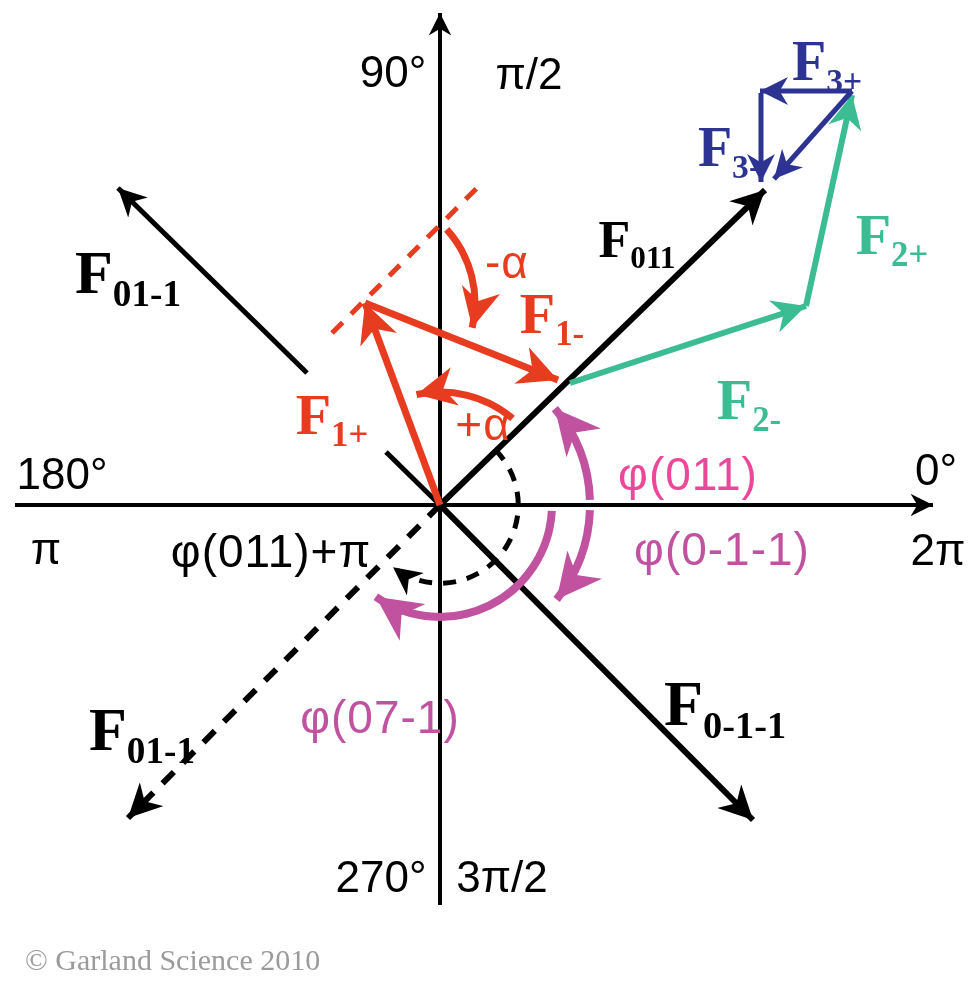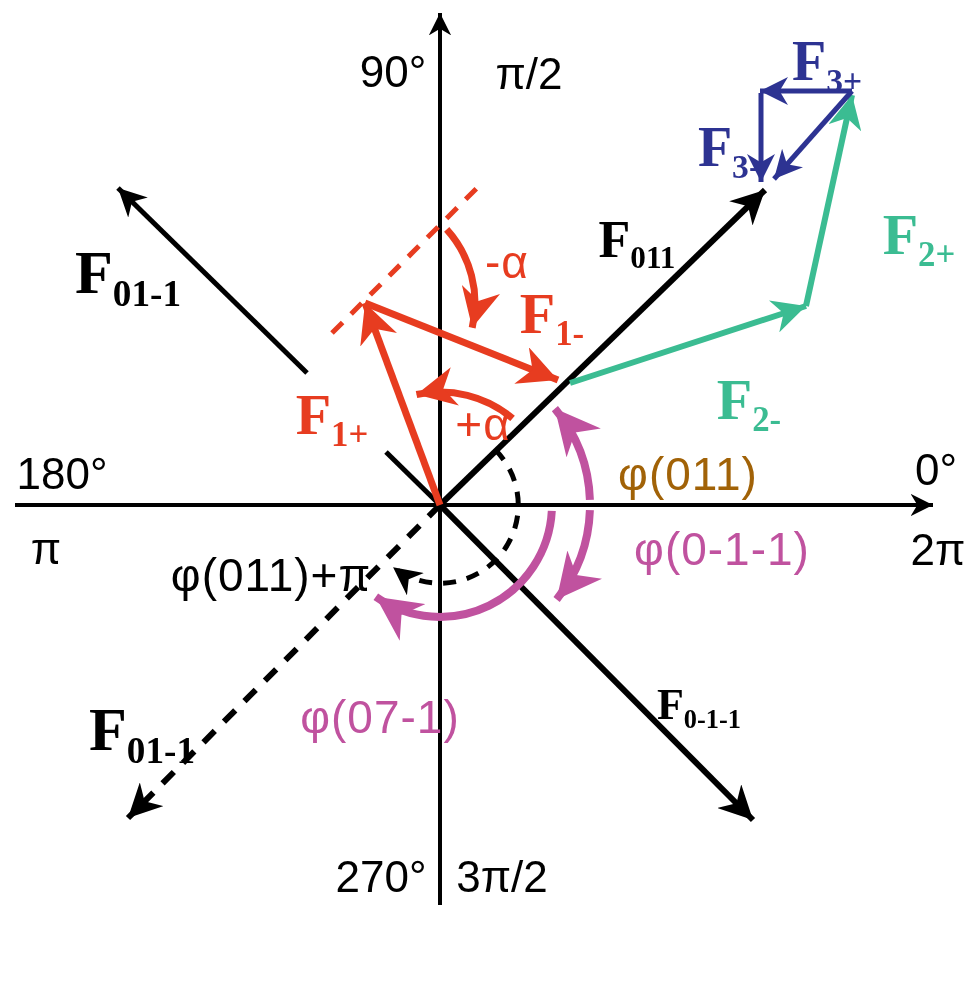--- a/index.html
+++ b/index.html
@@ -78,28 +78,29 @@
       <div class="lbl axlabel" style="left: 393px; top: 72px;">90°</div>
       <div class="lbl axlabel" style="left: 492px; top: 74px; margin-left: 37px;">π/2</div>
       <div class="lbl axlabel" style="left: 62px; top: 474px;">180°</div>
       <div class="lbl axlabel" style="left: 46px; top: 549px;">π</div>
       <div class="lbl axlabel" style="left: 936px; top: 470px;">0°</div>
       <div class="lbl axlabel" style="left: 938px; top: 550px;">2π</div>
       <div class="lbl axlabel" style="left: 381px; top: 877px;">270°</div>
       <div class="lbl axlabel" style="left: 502px; top: 877px;">3π/2</div>
       <div class="lbl alabel" style="color: rgb(231, 60, 32); left: 507px; top: 262px;">-α</div>
       <div class="lbl alabel" style="color: rgb(231, 60, 32); left: 483px; top: 424px;">+α</div>
-      <div class="lbl alabel" style="color: #a16207; left: 688px; top: 474px; text-align: center;">φ(011)</div>
+      <div class="lbl alabel" style="color: #ec4899; left: 688px; top: 474px; text-align: center;">φ(011)</div>
       <div class="lbl alabel" style="color: rgb(192, 82, 159); left: 722px; top: 549px; text-align: right;">φ(0-1-1)</div>
       <div class="lbl alabel" style="color: rgb(192, 82, 159); left: 380px; top: 717px;">φ(07-1)</div>
-      <div class="lbl alabel" style="color: rgb(0, 0, 0); left: 271px; top: 551px; margin-top: 24px;">φ(011)+π</div>
+      <div class="lbl alabel" style="color: rgb(0, 0, 0); left: 271px; top: 551px;">φ(011)+π</div>
       <div class="lbl vlbl" style="color: rgb(0, 0, 0); font-size: 52px; left: 637px; top: 244px;"><span>F</span><sub>011</sub></div>
       <div class="lbl vlbl" style="color: rgb(0, 0, 0); font-size: 62px; left: 128px; top: 277px;"><span>F</span><sub>01-1</sub></div>
-      <div class="lbl vlbl" style="color: rgb(0, 0, 0); font-size: 44px; left: 699px; top: 708px; text-align: center;"><span>F</span><sub>0-1-1</sub></div>
+      <div class="lbl vlbl" style="color: rgb(0, 0, 0); font-size: 64px; left: 725px; top: 708px; text-align: center;"><span>F</span><sub>0-1-1</sub></div>
       <div class="lbl vlbl" style="color: rgb(0, 0, 0); font-size: 62px; left: 142px; top: 734px;"><span>F</span><sub>01-1</sub></div>
       <div class="lbl vlbl" style="color: rgb(231, 60, 32); font-size: 58px; left: 332px; top: 419px;"><span>F</span><sub>1+</sub></div>
       <div class="lbl vlbl" style="color: rgb(231, 60, 32); font-size: 58px; left: 552px; top: 318px;"><span>F</span><sub>1-</sub></div>
       <div class="lbl vlbl" style="color: rgb(59, 188, 146); font-size: 58px; left: 749px; top: 384px; margin-top: 20px;"><span>F</span><sub>2-</sub></div>
-      <div class="lbl vlbl" style="color: rgb(59, 188, 146); font-size: 58px; left: 892px; top: 239px; margin-left: 27px;"><span>F</span><sub>2+</sub></div>
+      <div class="lbl vlbl" style="color: rgb(59, 188, 146); font-size: 58px; left: 892px; top: 239px;"><span>F</span><sub>2+</sub></div>
       <div class="lbl vlbl" style="color: rgb(45, 51, 146); font-size: 56px; left: 827px; top: 65px;"><span>F</span><sub>3+</sub></div>
       <div class="lbl vlbl" style="color: rgb(45, 51, 146); font-size: 56px; left: 713px; top: 151px; margin-left: 16px;"><span>F</span><sub>3-</sub></div>
     </div>
+  <div class="copyright">© Garland Science 2010</div>
 </div>
 
 </body></html>

